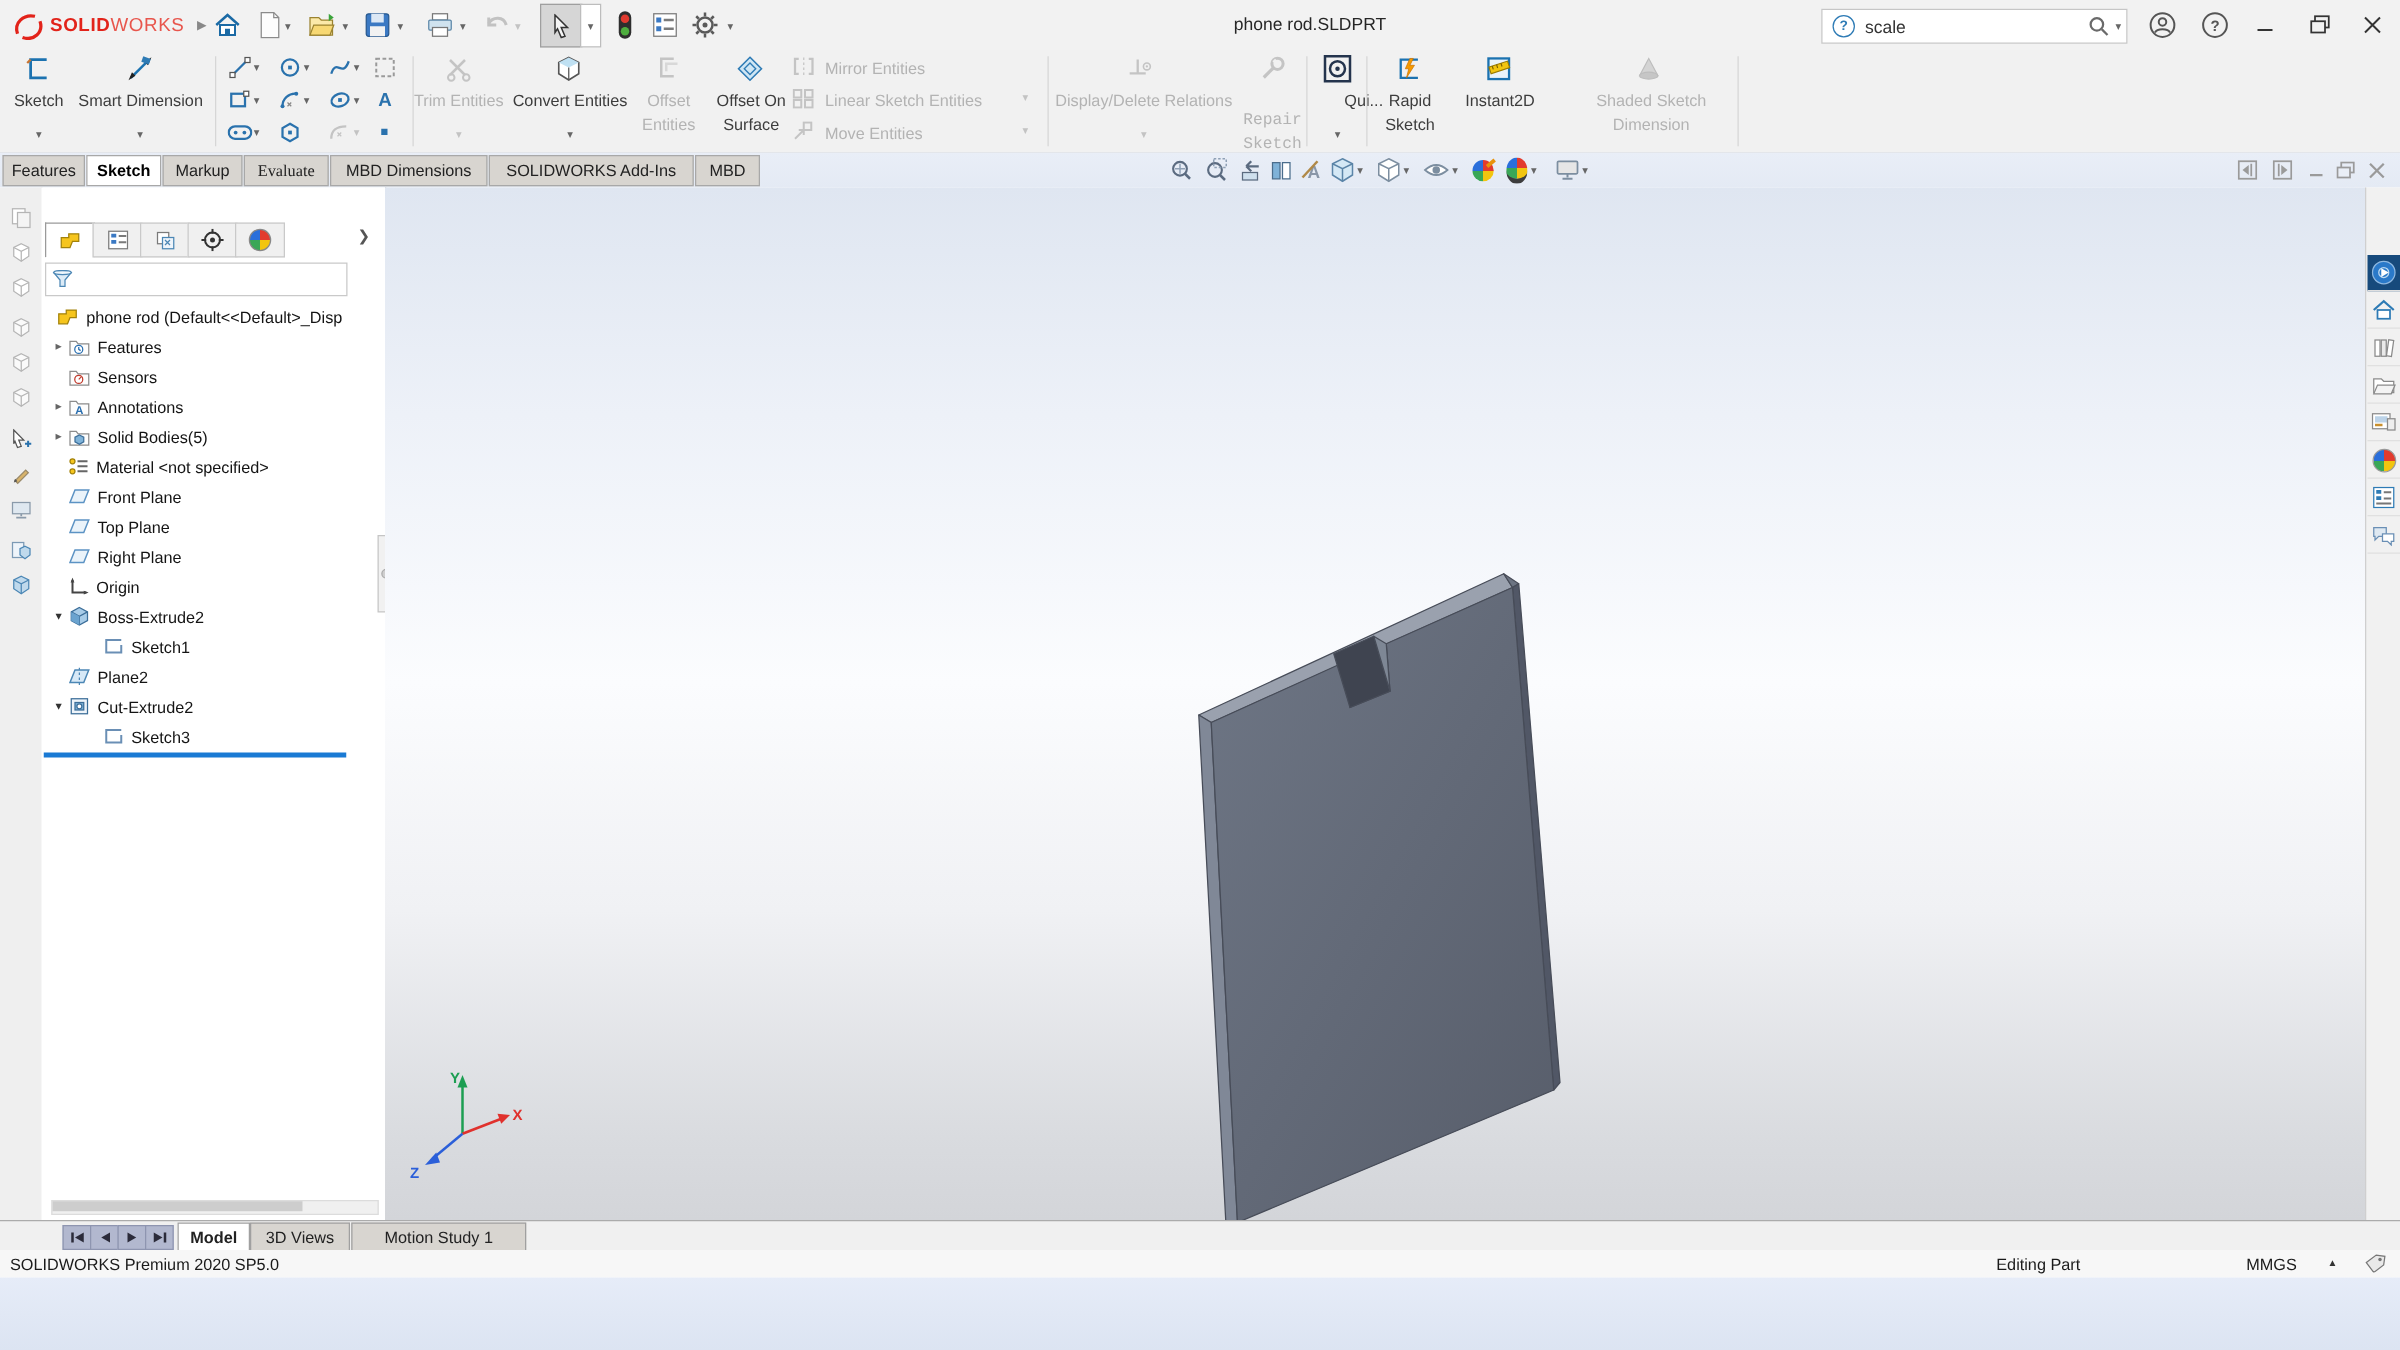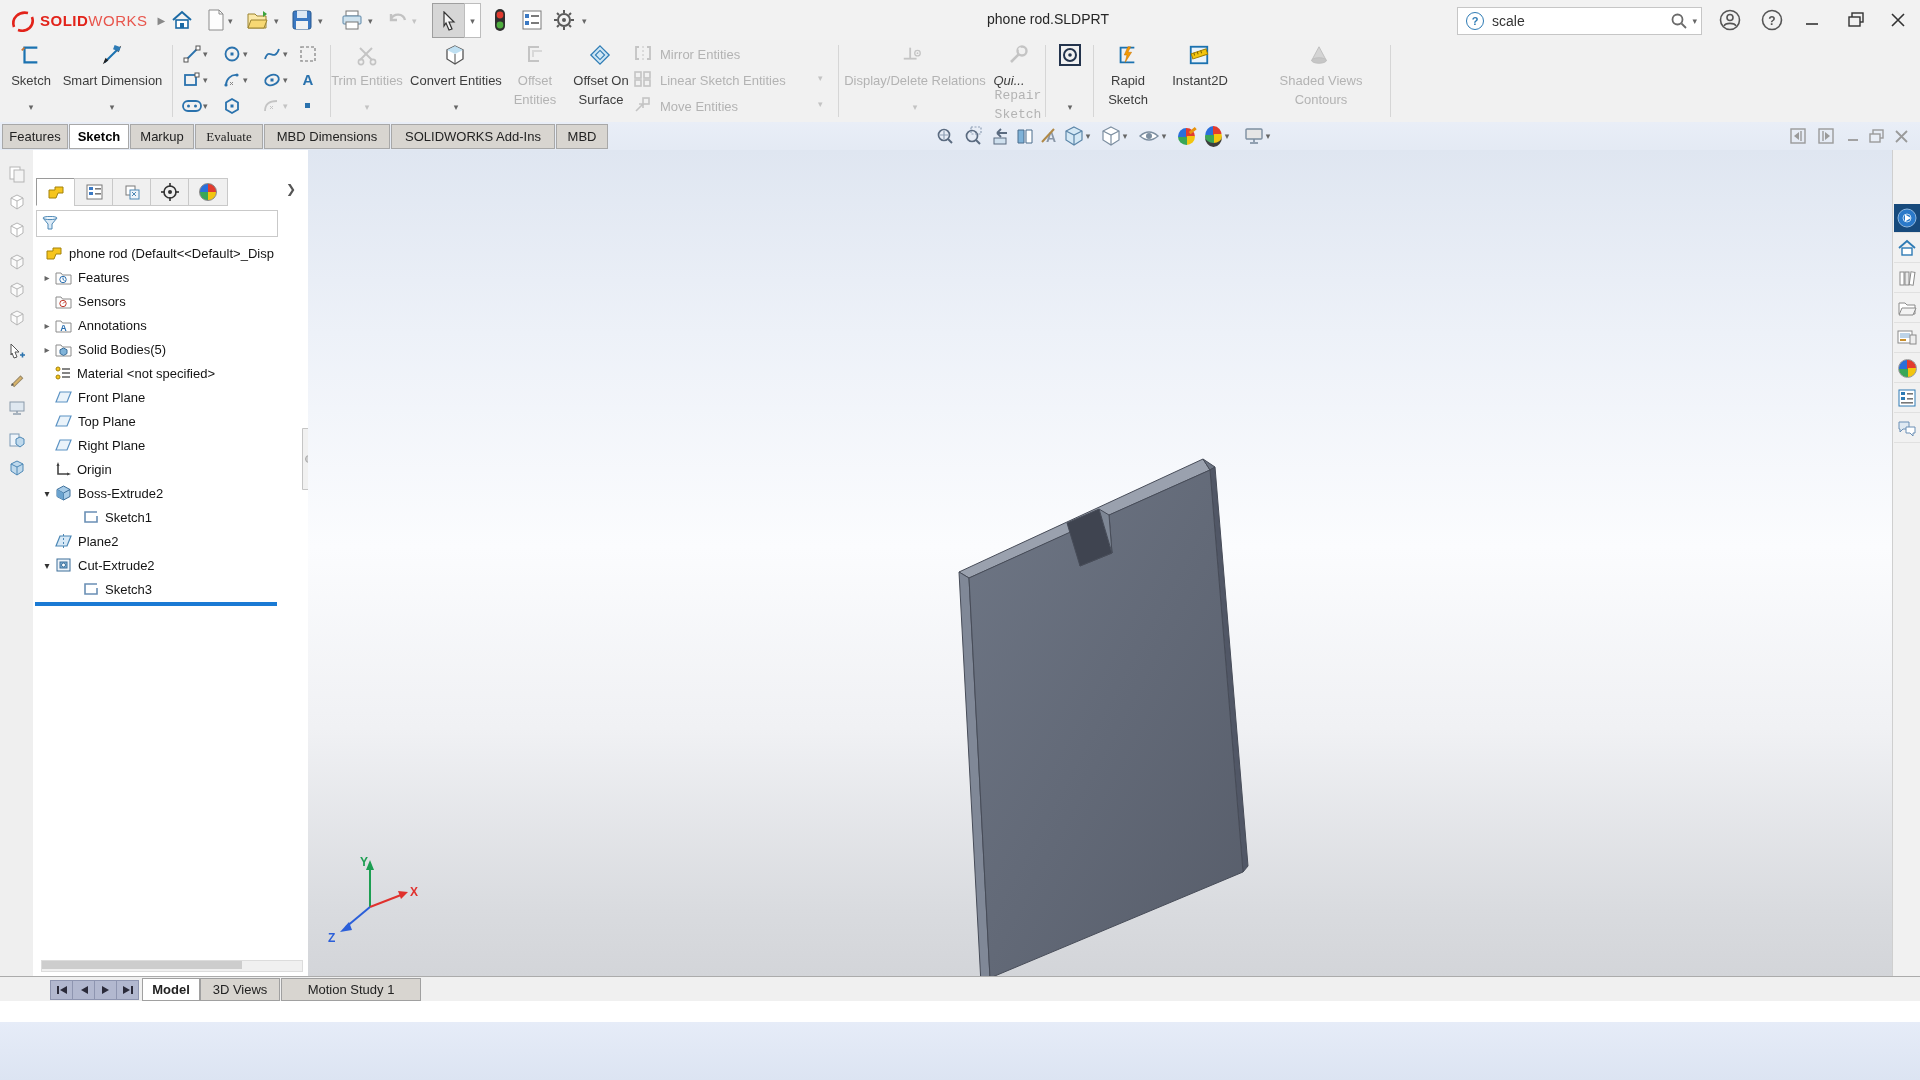--- a/index.html
+++ b/index.html
@@ -386,21 +386,21 @@
     <div class="rlab dis" style="left:985px;top:46px;width:66px;font-family:Liberation Mono, monospace;">Repair Sketch</div>
     <div class="rsep" style="left:1045px;"></div>
 
     <div class="gicon" style="left:1057px;top:2px;width:26px;height:26px;">
         <svg width="24" height="24" viewBox="0 0 24 24">
           <rect x="2" y="2" width="20" height="20" fill="none" stroke="#24344d" stroke-width="2"></rect>
           <circle cx="12" cy="12" r="6" fill="none" stroke="#24344d" stroke-width="2"></circle>
           <circle cx="12" cy="12" r="1.8" fill="#24344d"></circle>
         </svg>
       </div>
-    <div class="rlab" style="left:983px;top:31px;width:52px;font-style:italic;">Qui...</div>
+    <div class="rlab" style="left:1065px;top:31px;width:52px;">Qui...</div>
     <div class="rdd" style="left:1063px;top:62px;width:14px;">▾</div>
     <div class="rsep" style="left:1093px;"></div>
 
     <div class="gicon" style="left:1116px;top:4px;">
         <svg width="24" height="24" viewBox="0 0 24 24">
           <path d="M20 4 H5 V20 H20" fill="none" stroke="#1b72b0" stroke-width="2"></path>
           <polygon points="13,3 9,12 12,12 10,20 17,9 13,9 16,3" fill="#f59a00" stroke="#c66f00" stroke-width=".6"></polygon>
         </svg>
       </div>
     <div class="rlab" style="left:1100px;top:31px;width:56px;">Rapid Sketch</div>
@@ -417,21 +417,21 @@
         </svg>
       </div>
     <div class="rlab" style="left:1160px;top:31px;width:80px;">Instant2D</div>
 
     <div class="gicon" style="left:1308px;top:4px;">
         <svg width="24" height="24" viewBox="0 0 24 24">
           <polygon points="12,3 20,18 4,18" fill="#d4d4d4" stroke="#bdbdbd"></polygon>
           <ellipse cx="12" cy="18" rx="8" ry="3" fill="#c6c6c6" stroke="#bdbdbd"></ellipse>
         </svg>
       </div>
-    <div class="rlab dis" style="left:1262px;top:31px;width:118px;">Shaded Views Contours</div>
+    <div class="rlab dis" style="left:1262px;top:31px;width:118px;">Shaded Sketch Dimension</div>
     <div class="rsep" style="left:1390px;"></div>
   </div>
 
   <div id="tabband" class="abs">
     <div class="rtab" style="left:2px;width:64px;">Features</div>
     <div class="rtab active" style="left:69px;width:58px;">Sketch</div>
     <div class="rtab" style="left:130px;width:62px;">Markup</div>
     <div class="rtab" style="left:195px;width:66px;font-family:Liberation Serif, serif;">Evaluate</div>
     <div class="rtab" style="left:264px;width:124px;">MBD Dimensions</div>
     <div class="rtab" style="left:391px;width:162px;">SOLIDWORKS Add-Ins</div>
@@ -908,20 +908,32 @@
         <svg width="12" height="10" viewBox="0 0 12 10">
           <polygon points="1,1 8,5 1,9" fill="#2b2b3a"></polygon>
           <rect x="9" y="1" width="2" height="8" fill="#2b2b3a"></rect>
         </svg>
       </div>
     <div class="btab active" style="left:142px;width:56px;">Model</div>
     <div class="btab" style="left:200px;width:78px;">3D Views</div>
     <div class="btab" style="left:281px;width:138px;">Motion Study 1</div>
   </div>
 
+  <div id="statusbar" class="abs">
+    <span class="abs nowrap" style="left:8px;top:4px;">SOLIDWORKS Premium 2020 SP5.0</span>
+    <span class="abs nowrap" style="left:1597px;top:4px;">Editing Part</span>
+    <span class="abs nowrap" style="left:1797px;top:4px;">MMGS</span>
+    <span class="abs" style="left:1862px;top:6px;font-size:8px;color:#333;">▲</span>
+    <span class="abs" style="left:1892px;top:3px;">
+      <svg width="17" height="15" viewBox="0 0 17 15">
+          <path d="M1 8 8 1 h7 v7 l-7 7z" fill="#e9e9e9" stroke="#777" transform="rotate(8 8 8)"></path>
+          <circle cx="12" cy="4.5" r="1.4" fill="#777"></circle>
+        </svg>
+    </span>
+  </div>
 
   <div id="taskbar" class="abs">
     
     
 
     
     
     
     
     

